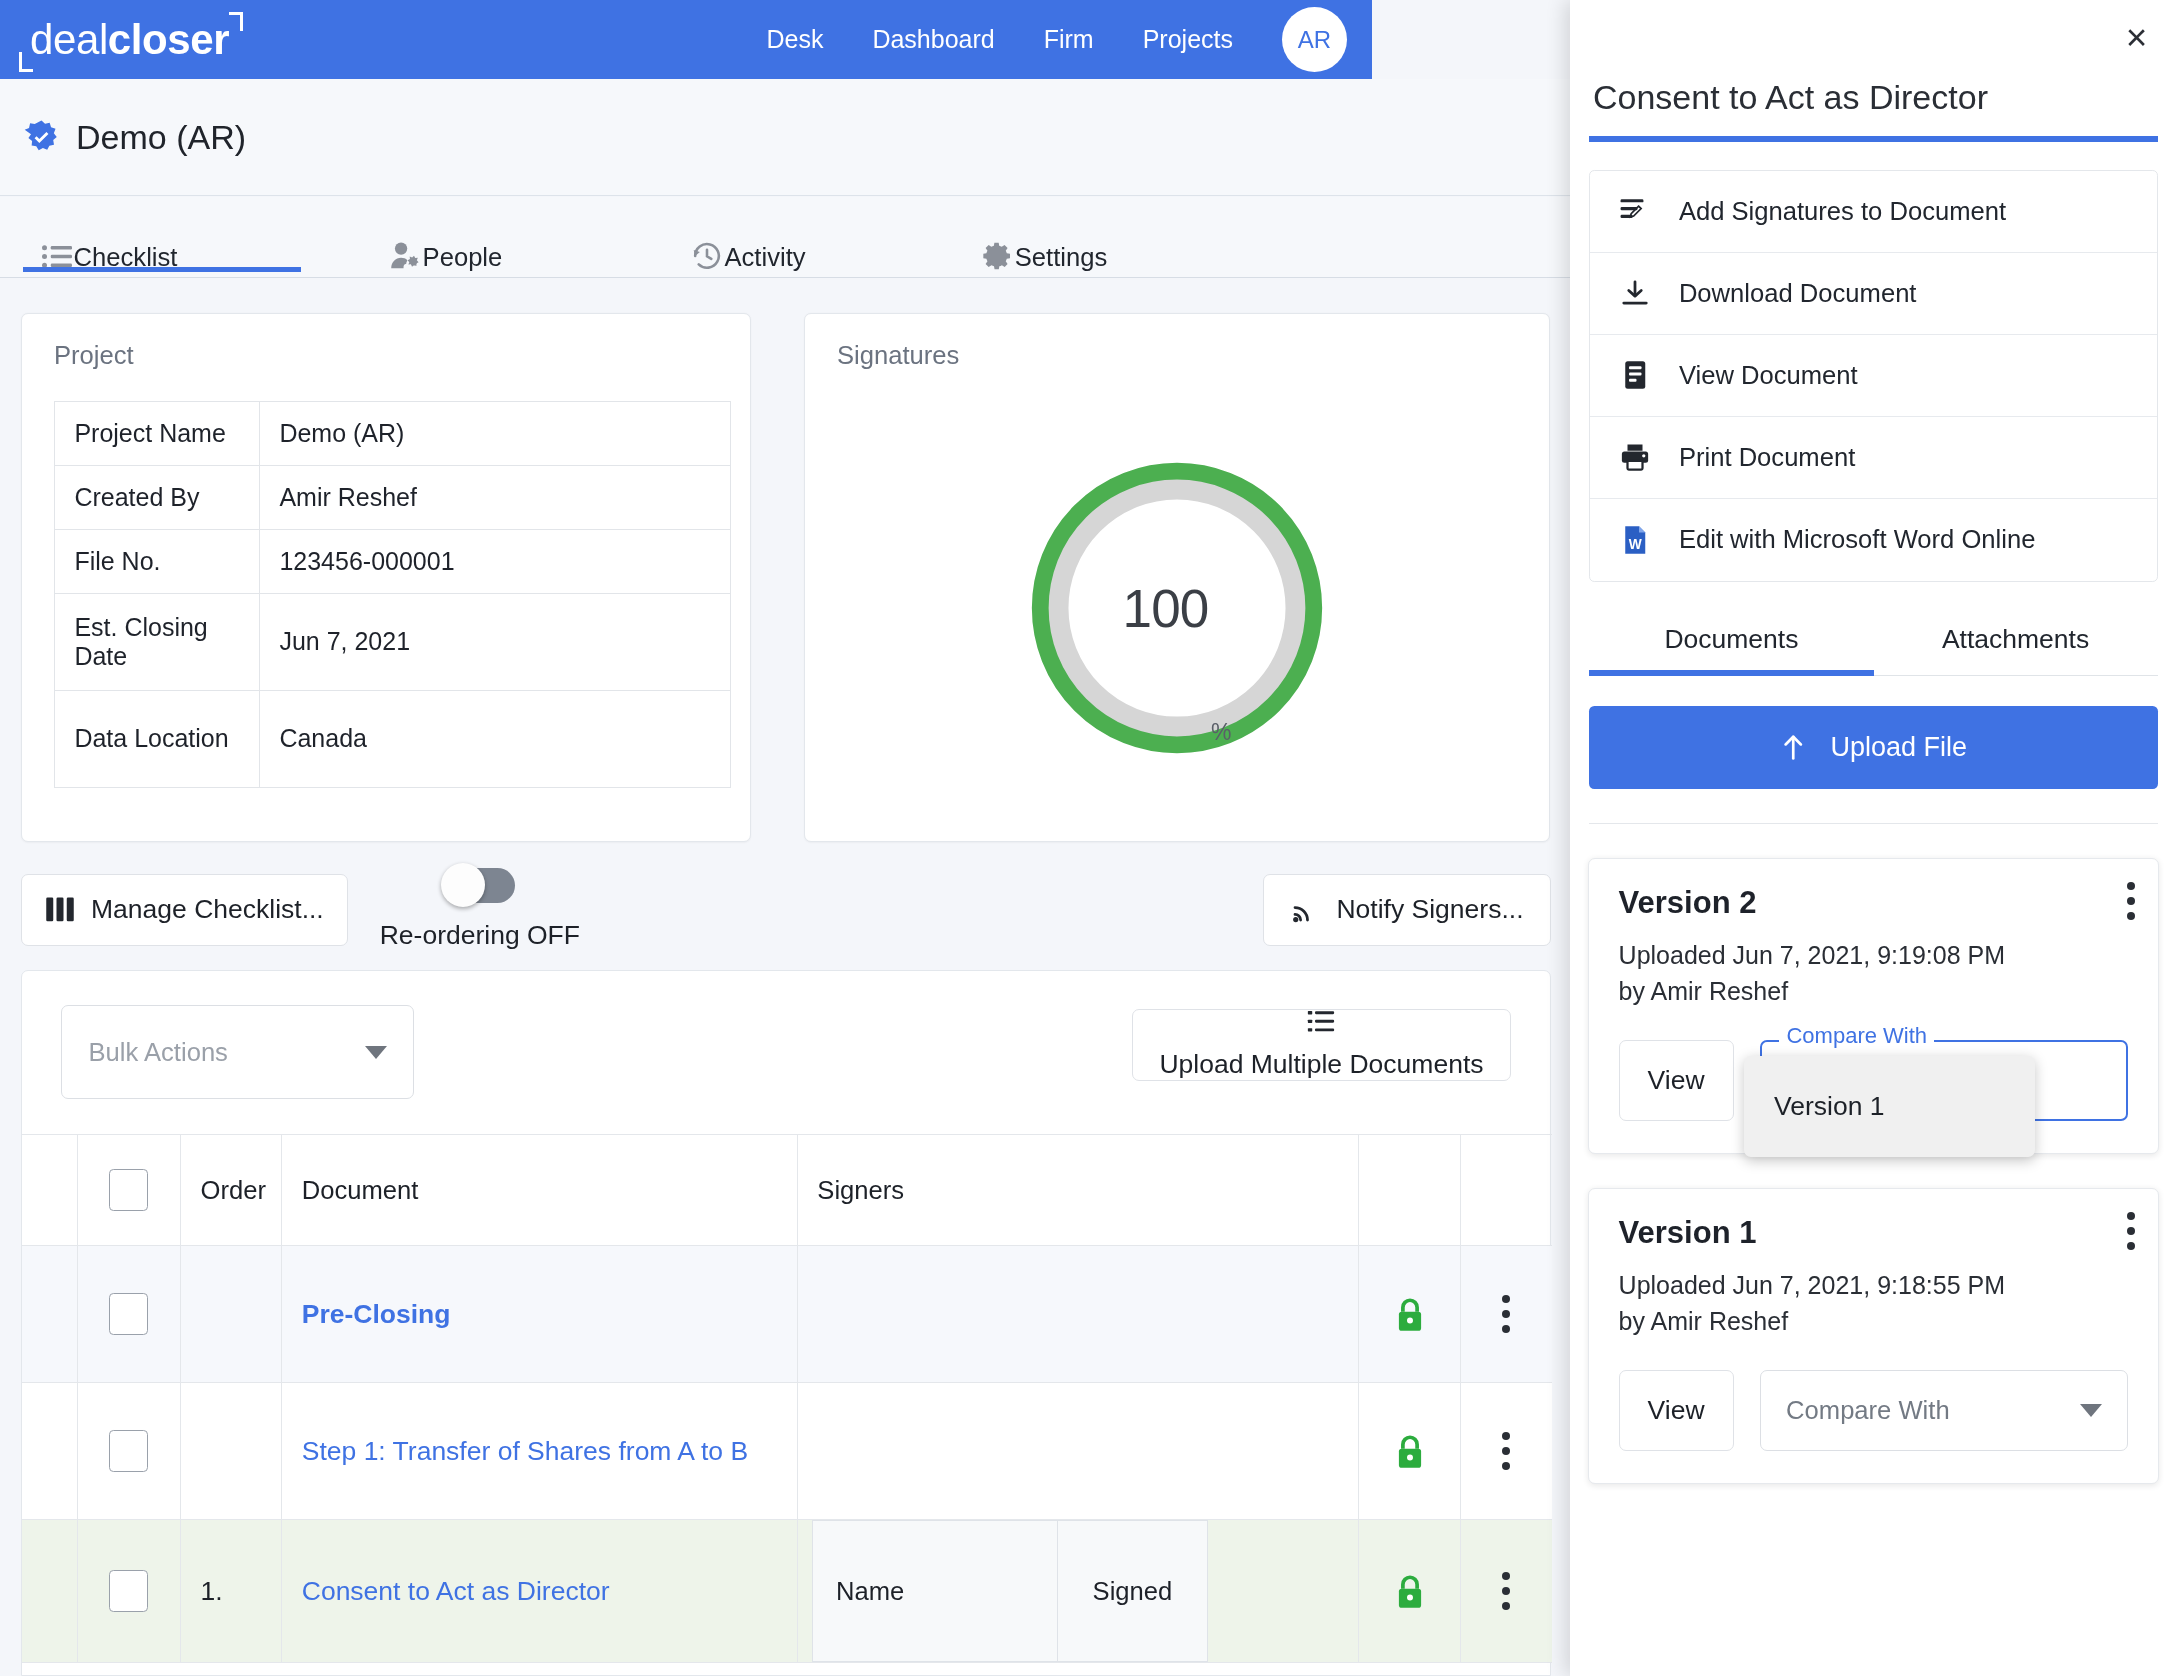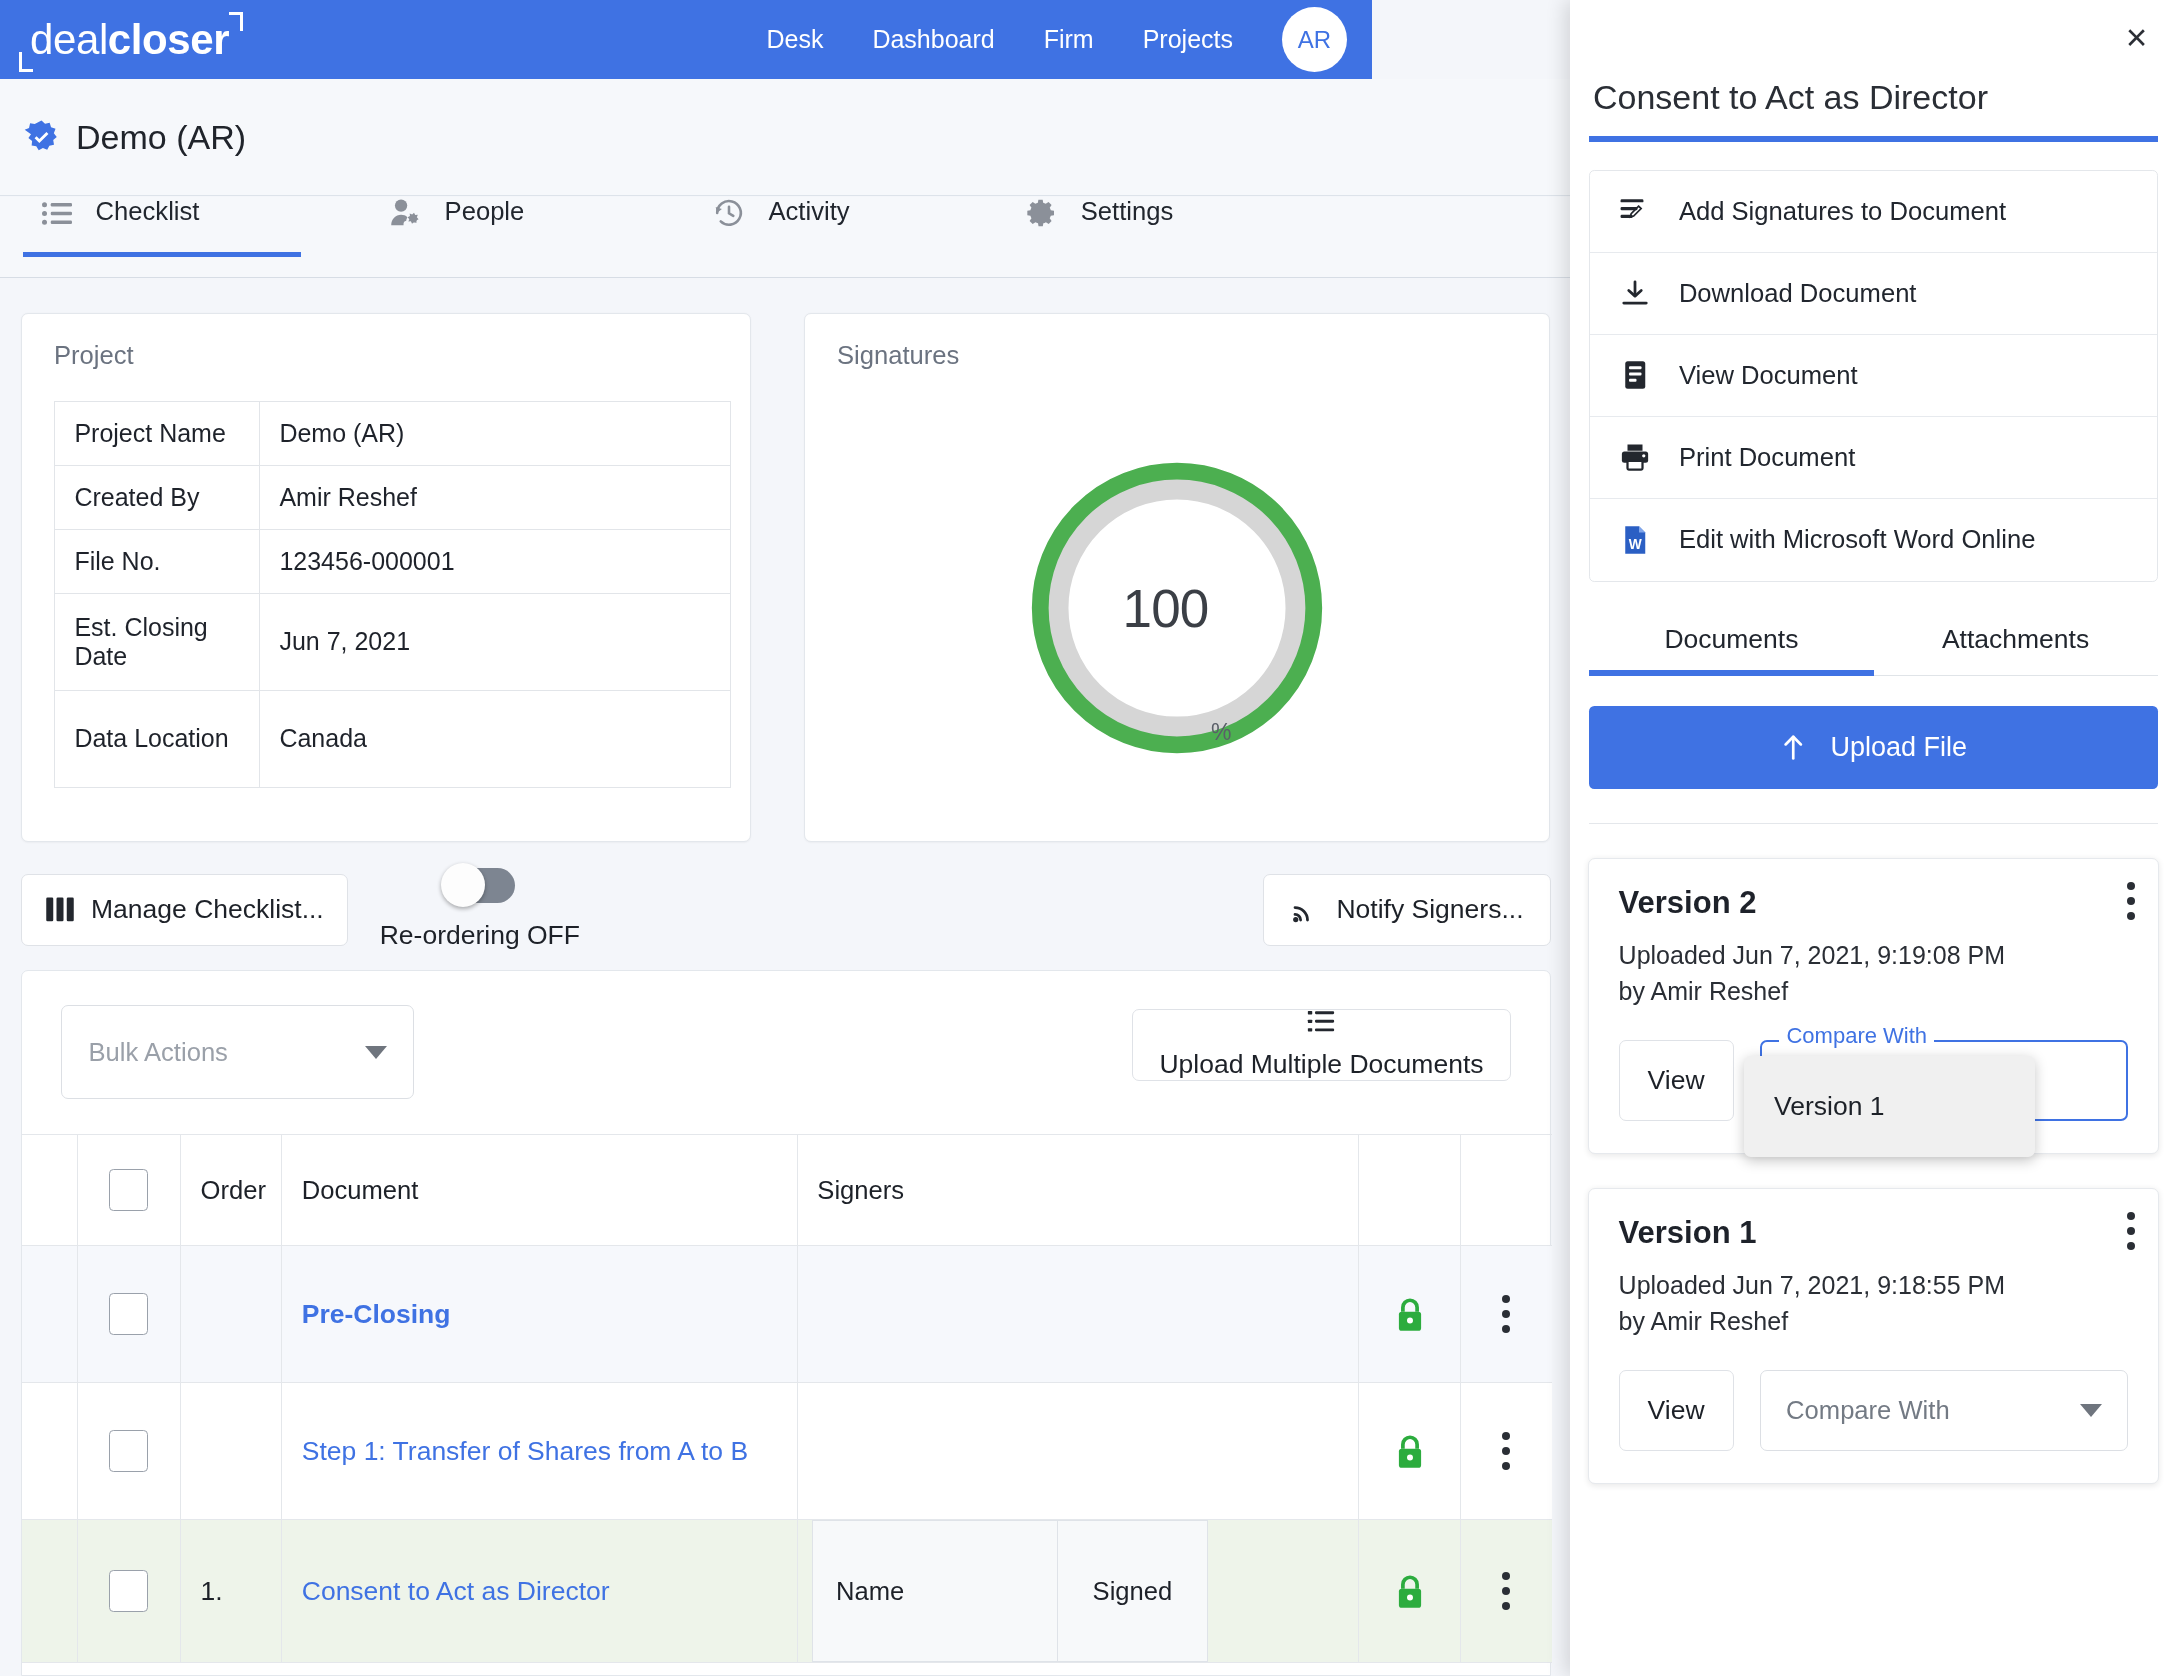--- a/index.html
+++ b/index.html
@@ -40,21 +40,21 @@
   .verified { width: 37px; height: 37px; flex: none; margin-right: 16px; }
   .proj-title { font-size: 34px; color: #20242b; font-weight: 400; }
 
   
   .tabs {
     position: absolute; top: 197px; left: 0; width: 1570px; height: 81px;
     background: #f6f8fb; display: flex; align-items: flex-start;
     border-bottom: 0.9px solid #d7dde5;
   }
   .tab {
-    height: 60px; display: flex; align-items: flex-start; gap: 23px;
+    height: 75px; display: flex; align-items: flex-end; gap: 1px;
     padding: 0 17.6px; cursor: pointer; position: relative;
     font-size: 25.6px; color: #21262e; font-weight: 400; white-space: nowrap;
   }
   .tab:nth-child(1) { margin-left: 23px; width: 278px; }
   .tab:nth-child(2) { margin-left: 71px; }
   .tab:nth-child(3) { margin-left: 154px; }
   .tab:nth-child(4) { margin-left: 141px; }
   .tab:nth-child(5) { margin-left: 88px; }
   .tab.active::after {
     content: ""; position: absolute; left: 0; right: 0; bottom: 0; height: 5.3px; background: #3f72e3;

